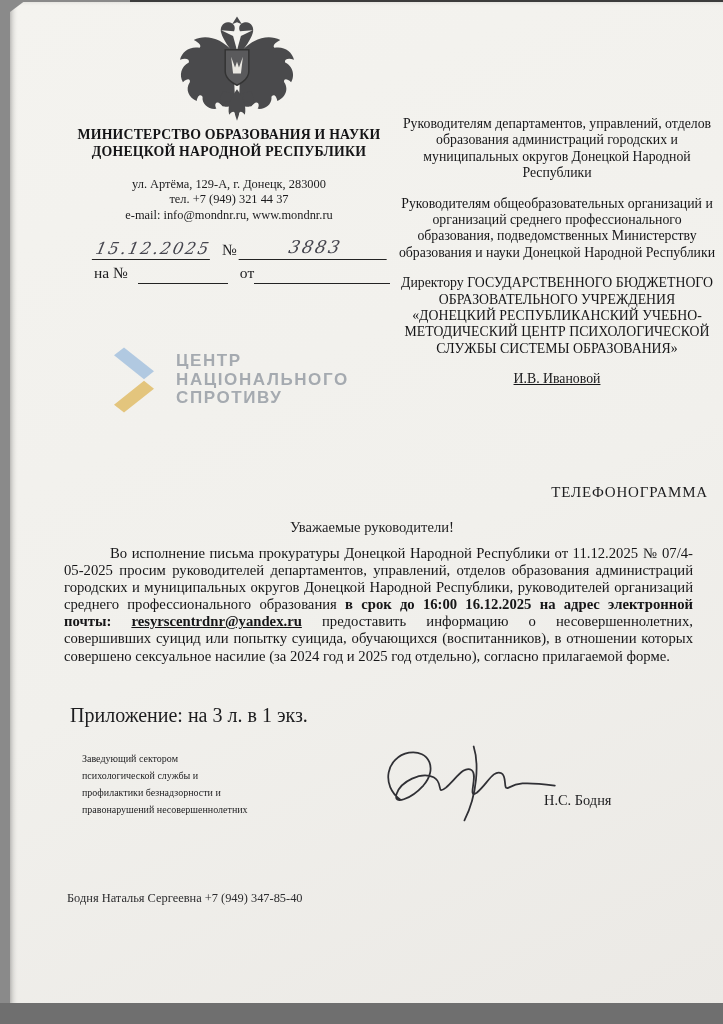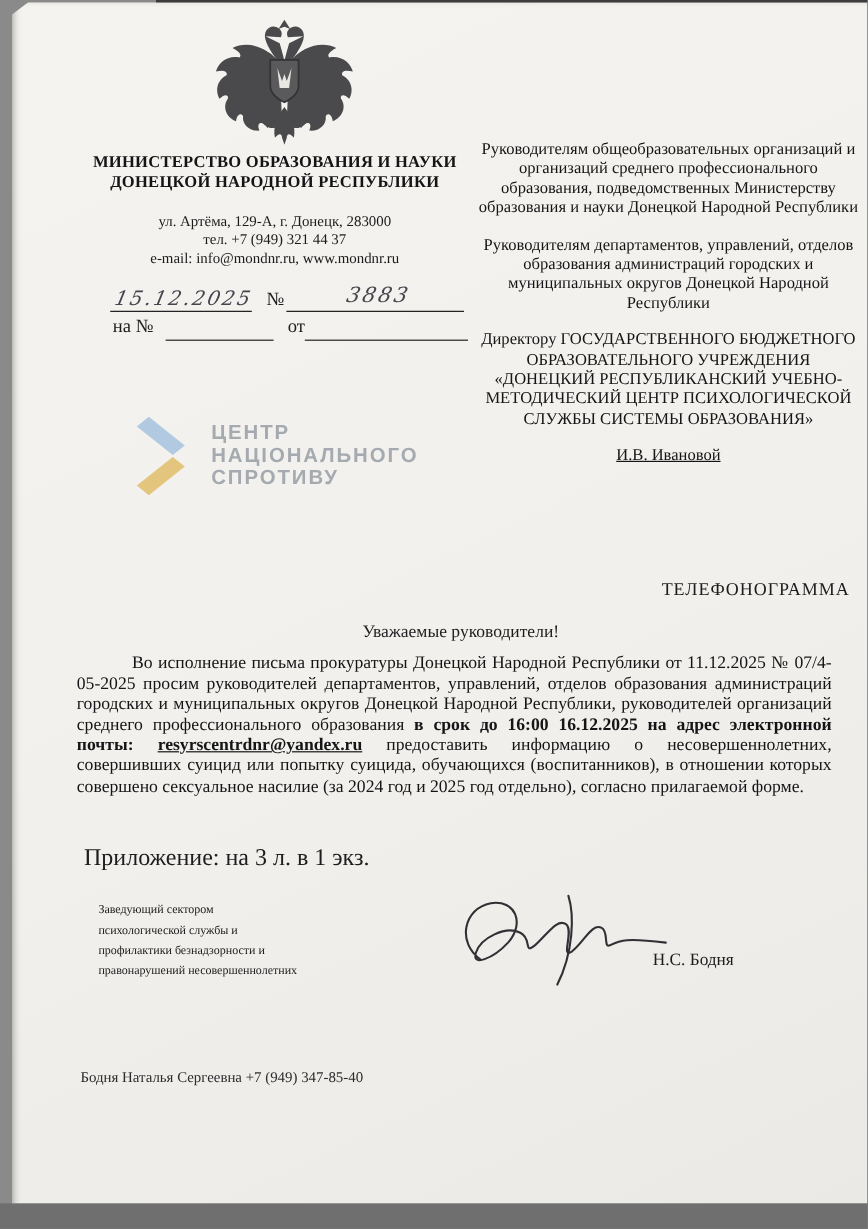--- a/index.html
+++ b/index.html
@@ -59,21 +59,21 @@
   .chevron { width:56px; height:70px; }
   .wm-text {
     margin-left:14px; padding-top:7px;
     font-family:"Liberation Sans", sans-serif; font-weight:bold;
     font-size:17px; line-height:18.5px; letter-spacing:1.6px;
     color:#9ba1a8; white-space:pre-line;
   }
 
   .doc-title { position:absolute; left:60px; top:484px; width:648px; text-align:right;
     font-size:15px; letter-spacing:.8px; }
-  .salutation { position:absolute; left:60px; top:519px; width:648px; text-align:center;
+  .salutation { position:absolute; left:48px; top:519px; width:648px; text-align:center;
     font-size:14.6px; }
 
   .body-text {
     position:absolute; left:64px; top:545px; width:629px;
     font-size:14.7px; line-height:17.1px; text-align:justify; text-indent:46px;
     color:#151517;
   }
   .bold { font-weight:bold; }
   .bold-u { font-weight:bold; text-decoration:underline; }
 
@@ -124,22 +124,22 @@
     </div>
     <div class="reg-row2">
       <span class="reg-na">на №</span>
       <span class="blank1"></span>
       <span class="reg-ot">от</span>
       <span class="blank2"></span>
     </div>
   </div>
 
   <div class="recipients">
+    <div class="recipient-block">Руководителям департаментов, управлений, отделов образования администраций городских и муниципальных округов Донецкой Народной Республики</div>
     <div class="recipient-block">Руководителям общеобразовательных организаций и организаций среднего профессионального образования, подведомственных Министерству образования и науки Донецкой Народной Республики</div>
-    <div class="recipient-block">Руководителям департаментов, управлений, отделов образования администраций городских и муниципальных округов Донецкой Народной Республики</div>
     <div class="recipient-block">Директору ГОСУДАРСТВЕННОГО БЮДЖЕТНОГО ОБРАЗОВАТЕЛЬНОГО УЧРЕЖДЕНИЯ «ДОНЕЦКИЙ РЕСПУБЛИКАНСКИЙ УЧЕБНО-МЕТОДИЧЕСКИЙ ЦЕНТР ПСИХОЛОГИЧЕСКОЙ СЛУЖБЫ СИСТЕМЫ ОБРАЗОВАНИЯ»</div>
     <div class="recipient-person">И.В. Ивановой</div>
   </div>
 
   <div class="watermark">
     <svg class="chevron" viewBox="0 0 56 88" preserveAspectRatio="none">
       <polygon points="18,3 48,33 38,43 8,13" fill="#a9c4e0"></polygon>
       <polygon points="38,45 48,55 18,85 8,75" fill="#e2bf6e"></polygon>
     </svg>
     <div class="wm-text">ЦЕНТР

